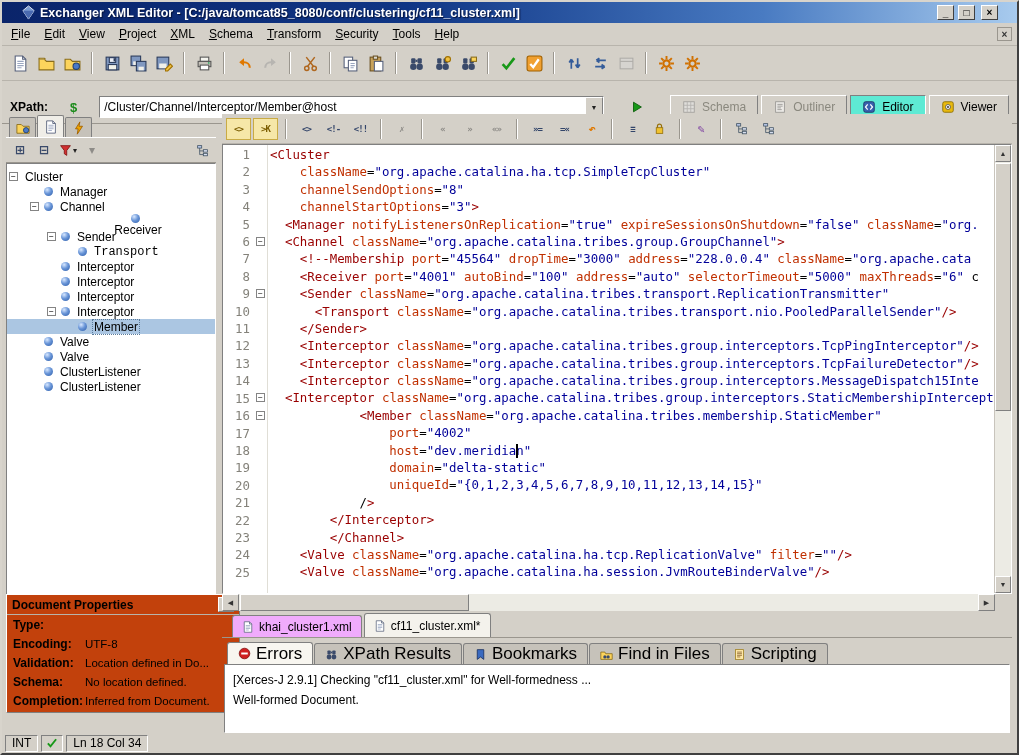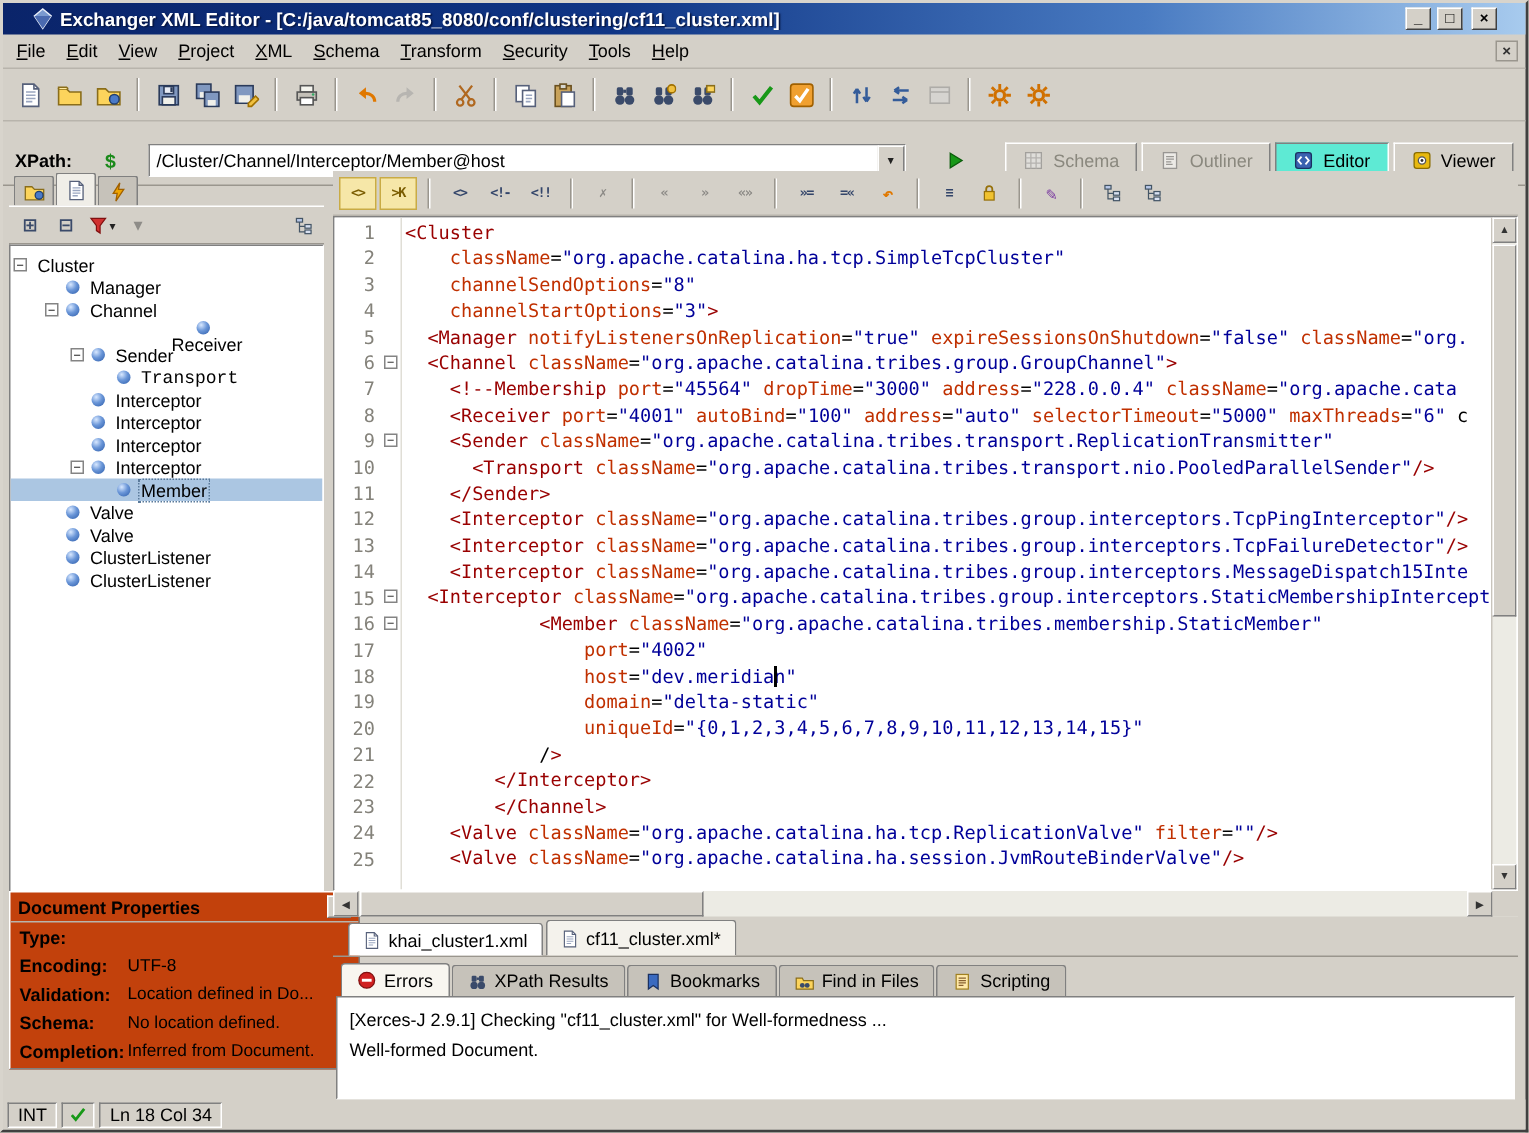--- a/index.html
+++ b/index.html
@@ -93,26 +93,26 @@
 .sarr{height:17px;background:#d4d0c8;border:1px solid;border-color:#fff #808080 #808080 #fff;display:flex;align-items:center;justify-content:center;font-size:7px;color:#333;width:100%}
 #vscroll .dn{position:absolute;bottom:0;left:0}
 #vthumb{position:absolute;left:0;right:0;top:18px;height:248px;background:#d4d0c8;border:1px solid;border-color:#fff #808080 #808080 #fff}
 #hscroll{height:17px;display:flex;background:#ecebe4}
 .harr{width:17px;flex:0 0 17px;background:#d4d0c8;border:1px solid;border-color:#fff #808080 #808080 #fff;display:flex;align-items:center;justify-content:center;font-size:7px;color:#333}
 #htrack{flex:1;position:relative}
 #hthumb{position:absolute;top:0;bottom:0;left:1px;width:31%;background:#d4d0c8;border:1px solid;border-color:#fff #808080 #808080 #fff}
 #hcorner{width:17px;flex:0 0 17px;background:#d4d0c8}
 
 #file-tabs{position:absolute;left:220px;top:610px;right:5px;height:26px;display:flex;align-items:flex-end;padding-left:10px;gap:2px;border-bottom:1px solid #9a968e}
-.ftab{height:22px;display:flex;align-items:center;gap:5px;padding:0 9px;background:#ffffff;border:1px solid #808080;border-bottom:none;border-radius:3px 3px 0 0;font-size:12px}
+.ftab{height:22px;display:flex;align-items:center;gap:5px;padding:0 9px;background:#f0abfc;border:1px solid #808080;border-bottom:none;border-radius:3px 3px 0 0;font-size:12px}
 .ftab.active{background:#f4f2ec;height:24px}
 
 #bottom{position:absolute;left:220px;top:638px;right:5px;height:93px;display:flex;flex-direction:column;padding:2px 2px 0 2px}
 #bottom-tabs{height:22px;display:flex;align-items:flex-end;gap:1px;padding-left:3px}
-.btab{height:21px;display:flex;align-items:center;gap:5px;padding:0 10px;background:#c6c2ba;border:1px solid #808080;border-bottom:none;border-radius:3px 3px 0 0;font-size:12px;white-space:nowrap}
+.btab{height:21px;display:flex;align-items:center;gap:5px;padding:0 10px;background:#c6c2ba;border:1px solid #808080;border-bottom:none;border-radius:3px 3px 0 0;font-size:17px;white-space:nowrap}
 .btab.active{background:#f8f6f0;height:22px}
 #bottom-content{flex:1;background:#fff;border:1px solid;border-color:#808080 #fff #fff #808080;padding:5px 8px;overflow:hidden}
 .bmsg{line-height:20px;white-space:nowrap;font-size:12px}
 
 #statusbar{position:absolute;left:0;right:0;top:731px;height:20px;display:flex;align-items:center;gap:3px;padding:1px 3px;background:#d4d0c8}
 .scell{height:17px;display:flex;align-items:center;padding:0 6px;border:1px solid;border-color:#808080 #fff #fff #808080;font-size:12px;white-space:nowrap}
 #status-left{flex:1}
 #status-check{padding:0 4px}
 </style>
 </head>

